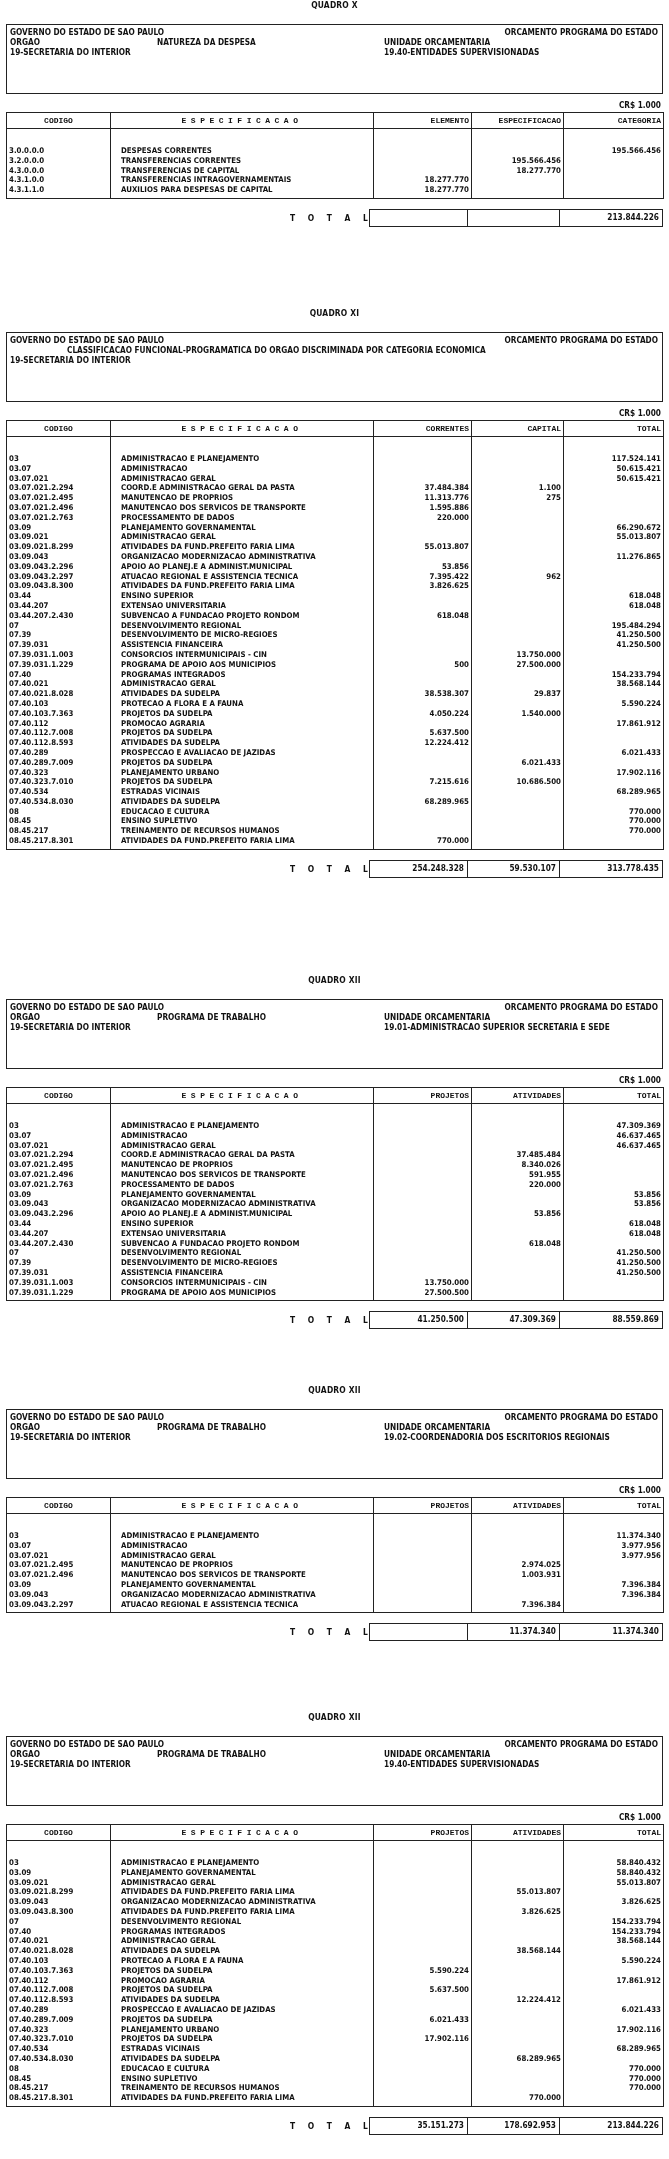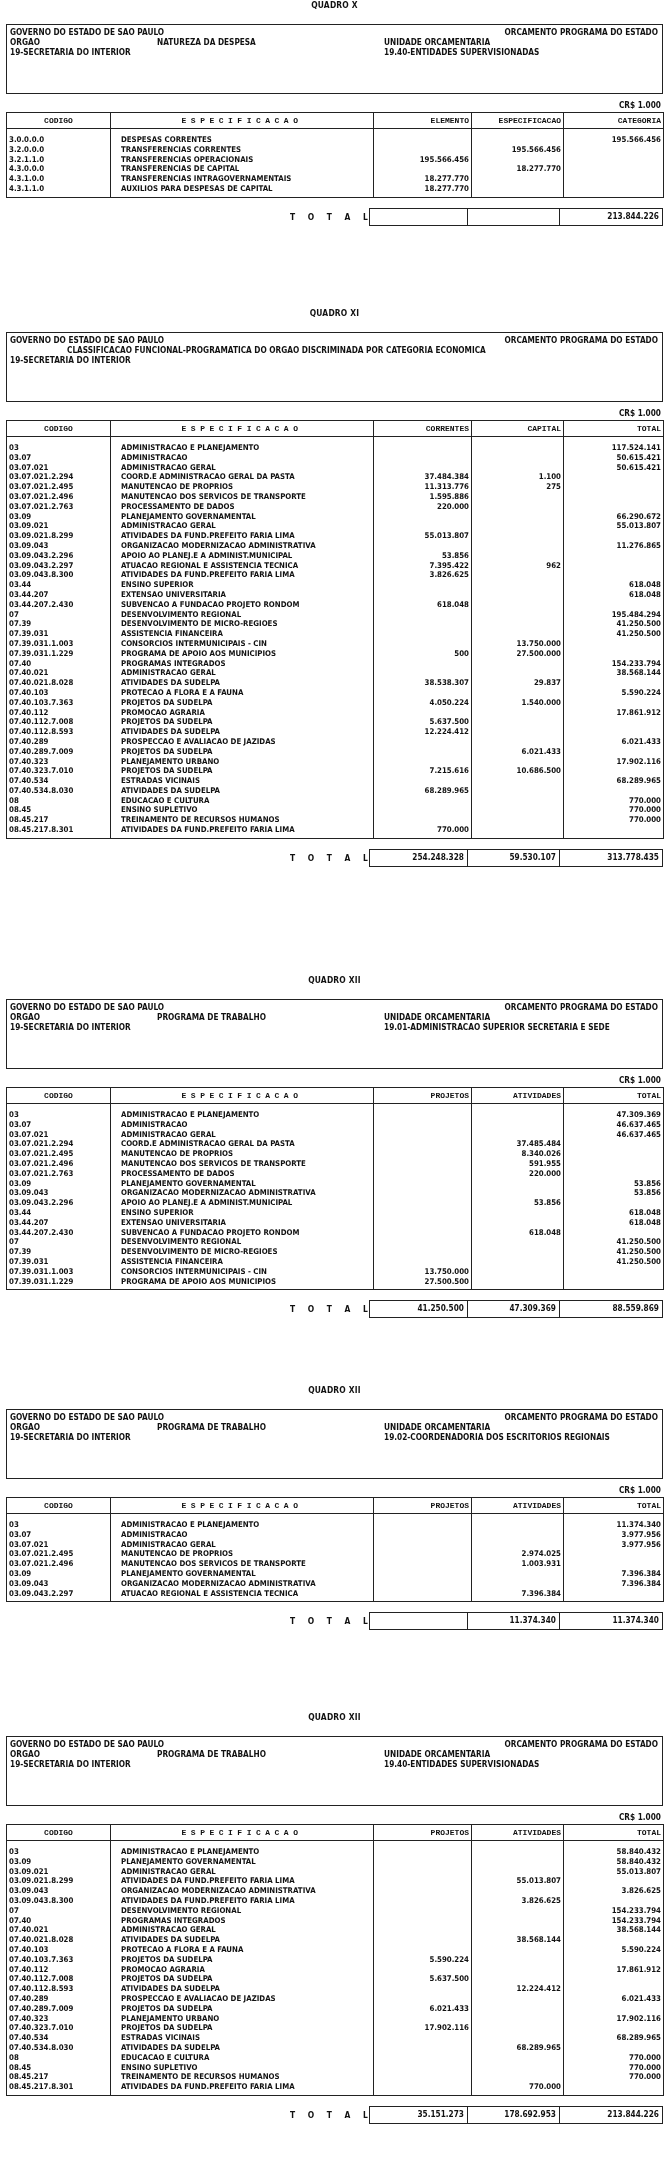--- a/index.html
+++ b/index.html
@@ -28,21 +28,21 @@
   table.t th.code { text-align: center; }
   table.t th.spec { text-align: center; letter-spacing: 4.5px; margin-left: 28px; }
   table.t th.num { text-align: right; }
   table.t td {
     border-left: 1.5px solid #222; border-right: 1.5px solid #222;
     height: 9.8px; line-height: 9.8px; padding: 0 2px; white-space: nowrap;
     font-size: 7.8px;
   }
   table.t td.num { text-align: right; }
   table.t td.spec { padding-left: 10px; }
-  table.t tbody tr:first-child td { padding-top: 6px; }
+  table.t tbody tr:first-child td { padding-top: 17px; }
   table.t tbody tr:last-child td { border-bottom: 1.5px solid #222; padding-bottom: 3px; }
   .total { position: relative; height: 20px; margin-top: 10px; }
   .total .lbl { position: absolute; left: 284px; top: 4px; letter-spacing: 5px; font-size: 8.4px; }
   .total .box { position: absolute; left: 363px; width: 294px; height: 18px; border: 1.5px solid #222; box-sizing: border-box; display: flex; }
   .total .box div { text-align: right; padding-right: 3px; line-height: 15px; border-right: 1.5px solid #222; box-sizing: border-box; }
   .total .box div:last-child { border-right: none; }
   col.c1 { width: 104px; } col.c2 { width: 263px; } col.c3 { width: 98px; } col.c4 { width: 92px; } col.c5 { width: 100px; }
 </style>
 </head>
 <body>
@@ -88,27 +88,20 @@
             <td class="num">195.566.456</td>
           </tr>
           <tr>
             <td class="code">3.2.0.0.0</td>
             <td class="spec">TRANSFERENCIAS CORRENTES</td>
             <td class="num"></td>
             <td class="num">195.566.456</td>
             <td class="num"></td>
           </tr>
           <tr>
-            <td class="code">3.2.1.1.0</td>
-            <td class="spec">TRANSFERENCIAS OPERACIONAIS</td>
-            <td class="num">195.566.456</td>
-            <td class="num"></td>
-            <td class="num"></td>
-          </tr>
-          <tr>
             <td class="code">4.3.0.0.0</td>
             <td class="spec">TRANSFERENCIAS DE CAPITAL</td>
             <td class="num"></td>
             <td class="num">18.277.770</td>
             <td class="num"></td>
           </tr>
           <tr>
             <td class="code">4.3.1.0.0</td>
             <td class="spec">TRANSFERENCIAS INTRAGOVERNAMENTAIS</td>
             <td class="num">18.277.770</td>

